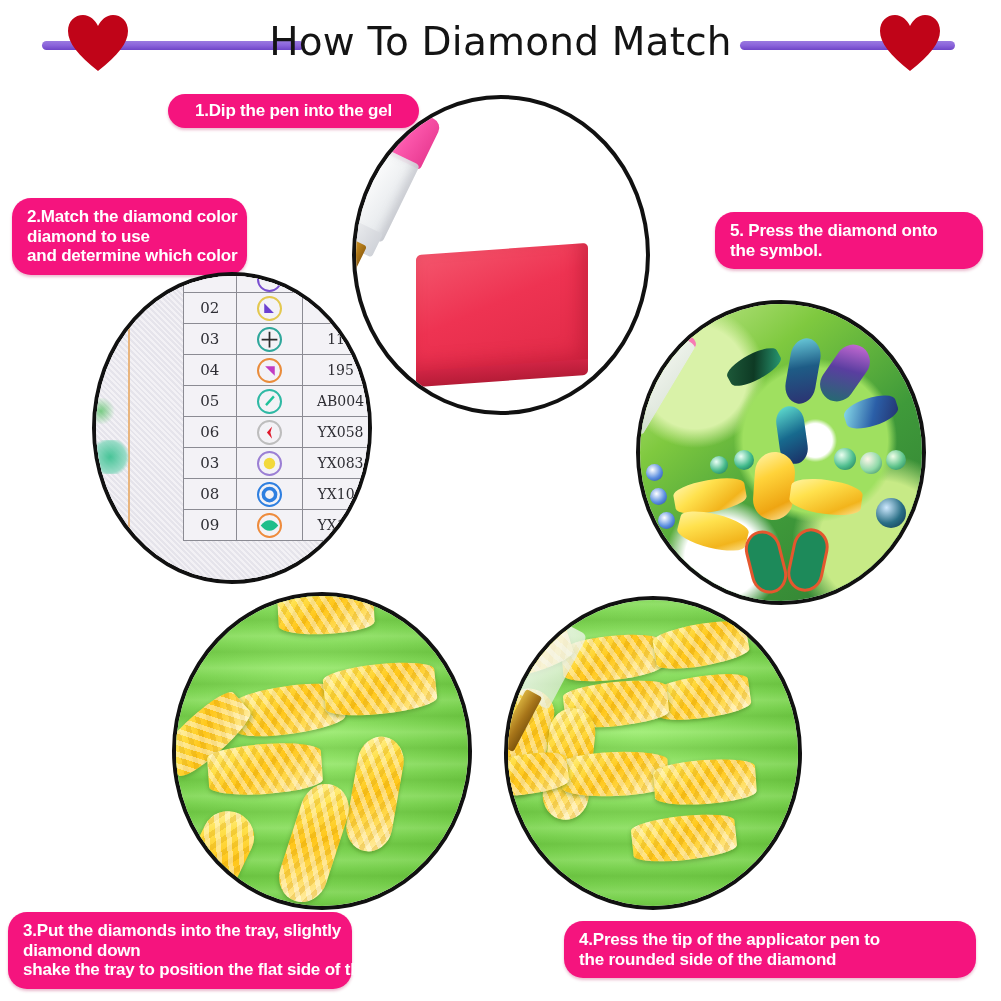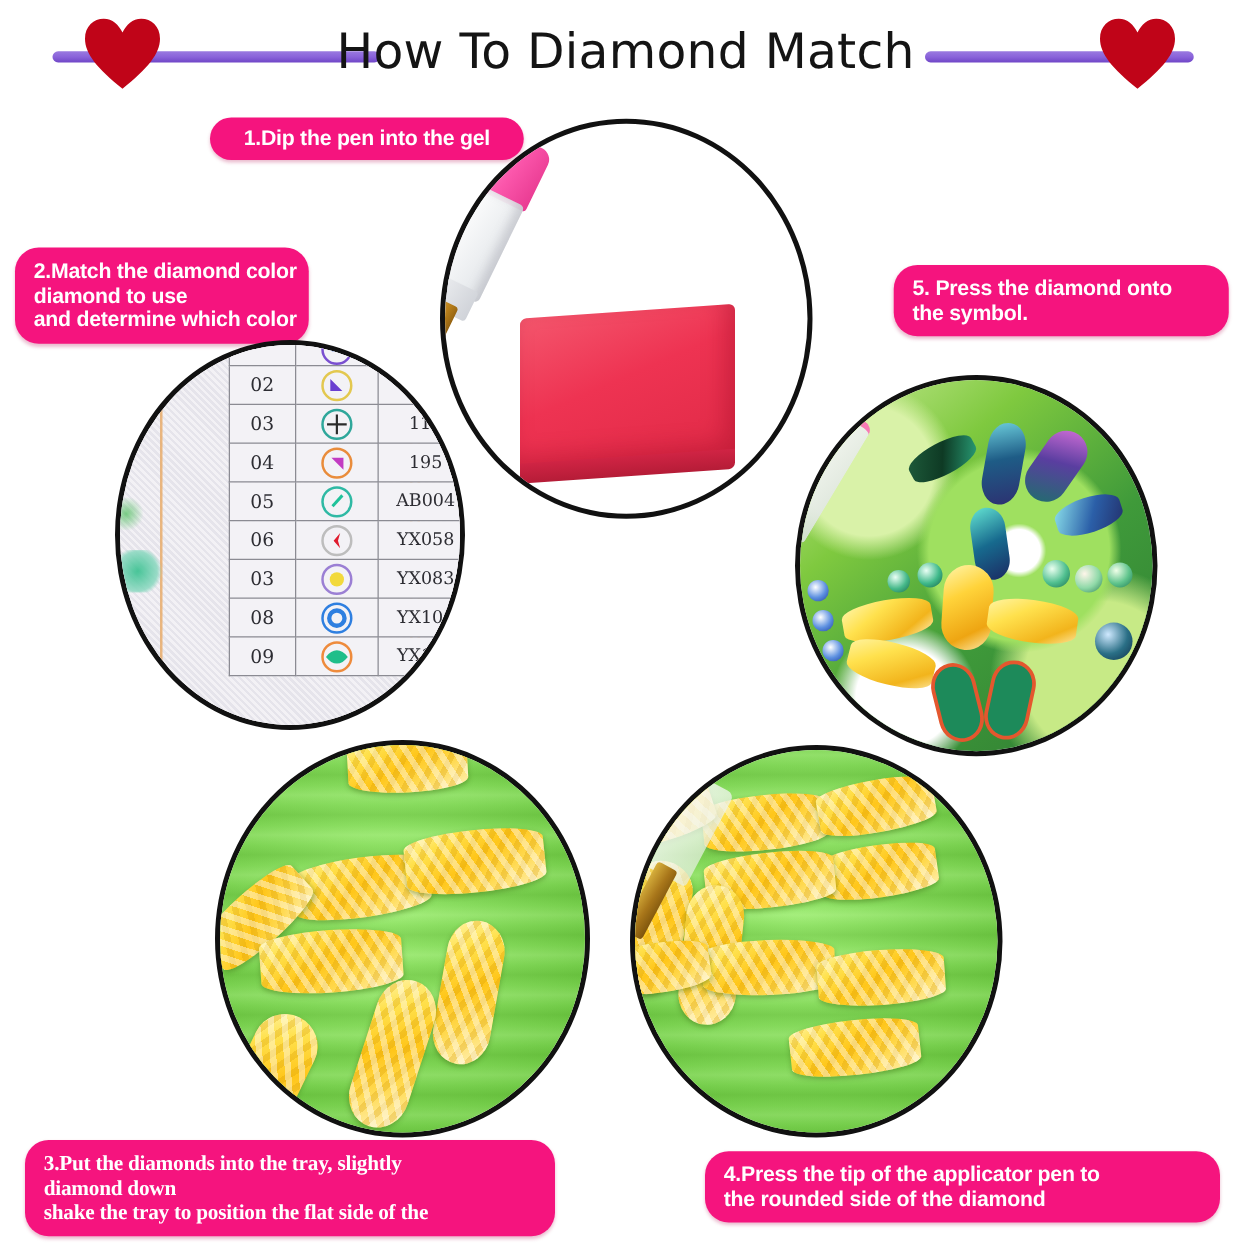--- a/index.html
+++ b/index.html
@@ -28,21 +28,21 @@
   .pill{position:absolute;background:#f5147e;border-radius:19px;color:#fff;
         font-weight:700;line-height:1.16;letter-spacing:-.2px;
         box-shadow:0 2px 3px rgba(180,10,80,.28);
         font-family:"Liberation Sans", sans-serif;
         padding:7px 14px;box-sizing:border-box;}
   .pill span{display:block;white-space:nowrap;}
 
   #pill1{left:168px;top:94px;font-size:17px;padding:7px 27px;}
   #pill2{left:12px;top:198px;font-size:17px;width:235px;padding:9px 15px;}
   #pill5{left:715px;top:212px;font-size:17px;width:268px;padding:9px 15px;}
-  #pill3{left:20px;top:912px;font-size:17px;width:424px;padding:9px 15px;font-family:Liberation Serif, serif;}
+  #pill3{left:8px;top:912px;font-size:17px;width:344px;padding:9px 15px;}
   #pill4{left:564px;top:921px;font-size:17px;width:412px;padding:9px 15px;}
 
   
   .bubble{position:absolute;border-radius:50%;border:4px solid #111;
           overflow:hidden;background:#fff;box-sizing:border-box;}
 
   
   #c1{left:352px;top:95px;width:298px;height:320px;}
   .gel{position:absolute;left:60px;top:150px;width:172px;height:122px;
        background:linear-gradient(160deg,#f4566d 0%,#ee3352 45%,#e02a47 100%);

